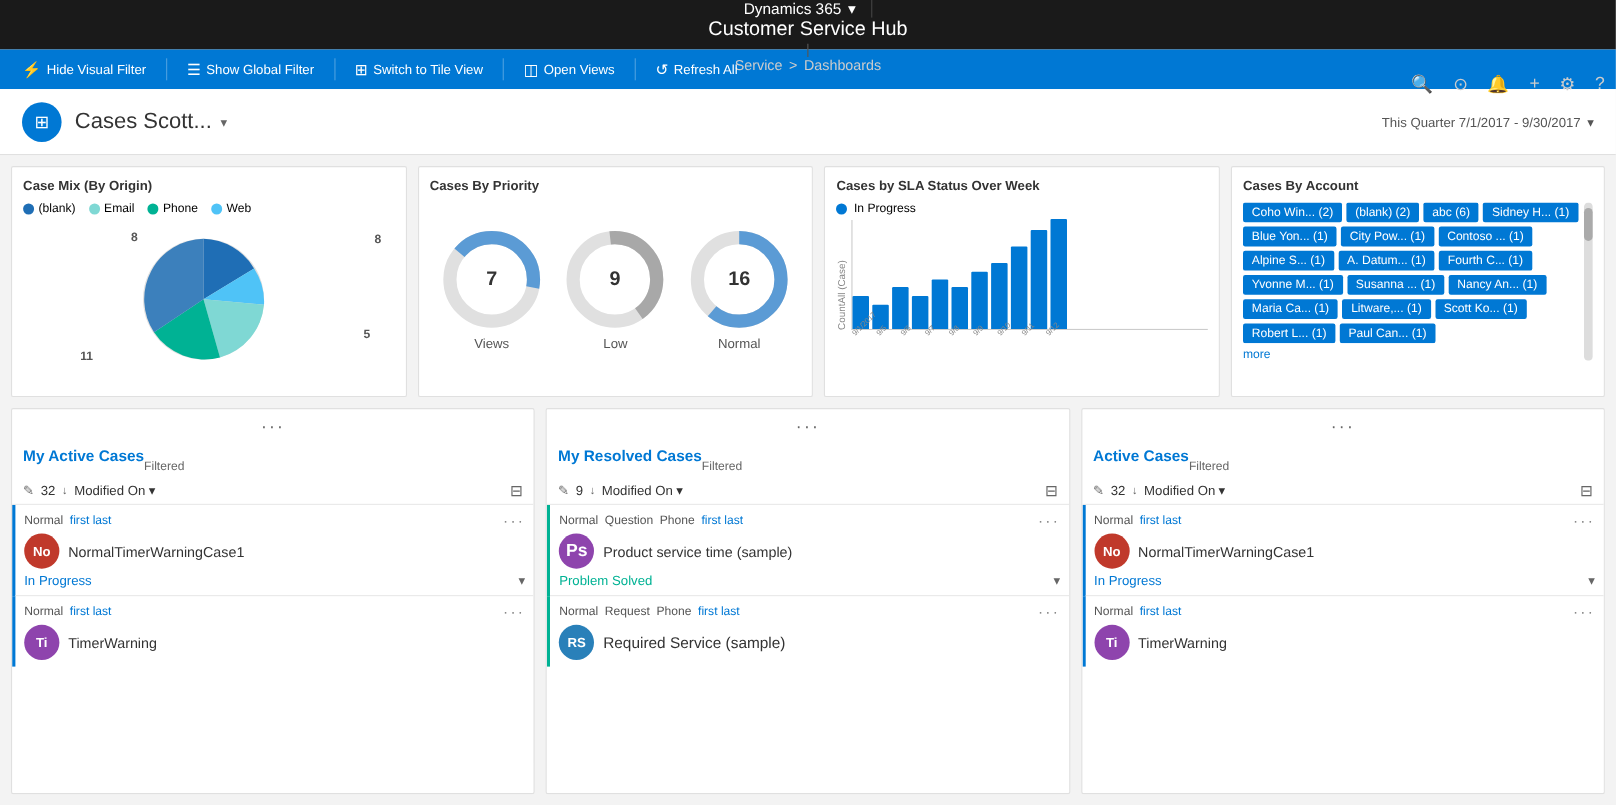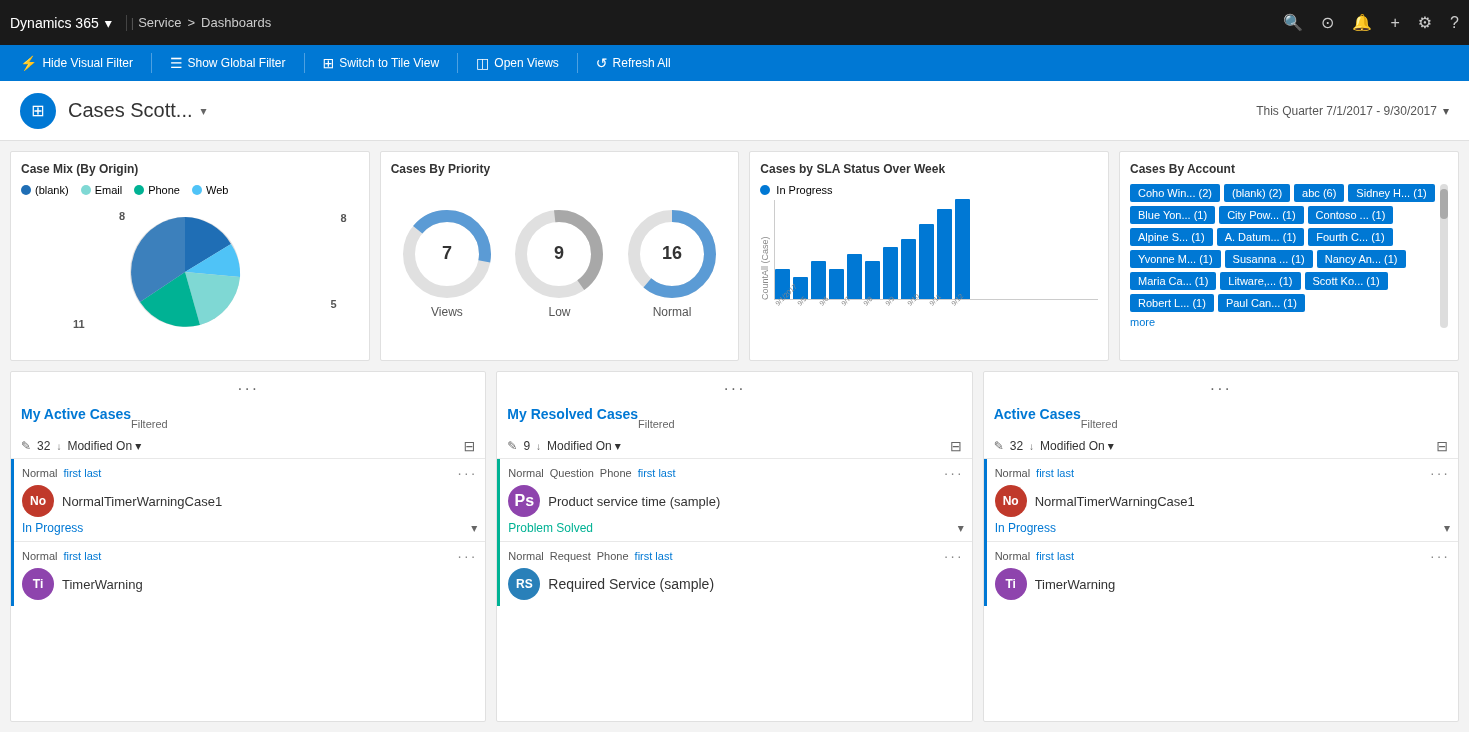--- a/index.html
+++ b/index.html
@@ -2,21 +2,21 @@
 <html><head>
   <meta charset="utf-8">
   <style>
     * { box-sizing: border-box; margin: 0; padding: 0; }
     body { font-family: 'Segoe UI', sans-serif; font-size: 13px; background: #f3f3f3; overflow: hidden; }
 
     
     .top-nav {
       display: flex; align-items: center;
       background: #1a1a1a; color: #fff;
-      height: 45px; padding: 0 10px;
+      height: 45px; padding: 0 10px; flex-direction: column;
     }
     .nav-brand { display: flex; align-items: center; gap: 6px; font-size: 14px; padding-right: 14px; border-right: 1px solid #444; }
     .nav-app { font-size: 18px; font-weight: 300; padding: 0 16px; color: #fff; }
     .nav-divider { color: #555; margin: 0 4px; }
     .nav-breadcrumb { font-size: 13px; color: #ccc; display: flex; align-items: center; gap: 6px; }
     .nav-icons { margin-left: auto; display: flex; gap: 18px; align-items: center; }
     .nav-icon { color: #ccc; font-size: 16px; cursor: pointer; }
 
     
     .toolbar {
@@ -97,20 +97,21 @@
     .list-scroll-area::-webkit-scrollbar-thumb { background: #bbb; border-radius: 3px; }
   </style>
 </head>
 <body>
 
 <nav class="top-nav">
   <div class="nav-brand">
     <span>Dynamics 365</span>
     <span>▾</span>
   </div>
+  <span class="nav-app">Customer Service Hub</span>
   <span class="nav-divider">|</span>
   <div class="nav-breadcrumb">
     <span>Service</span>
     <span>&gt;</span>
     <span>Dashboards</span>
   </div>
   <div class="nav-icons">
     <span class="nav-icon">🔍</span>
     <span class="nav-icon">⊙</span>
     <span class="nav-icon">🔔</span>

